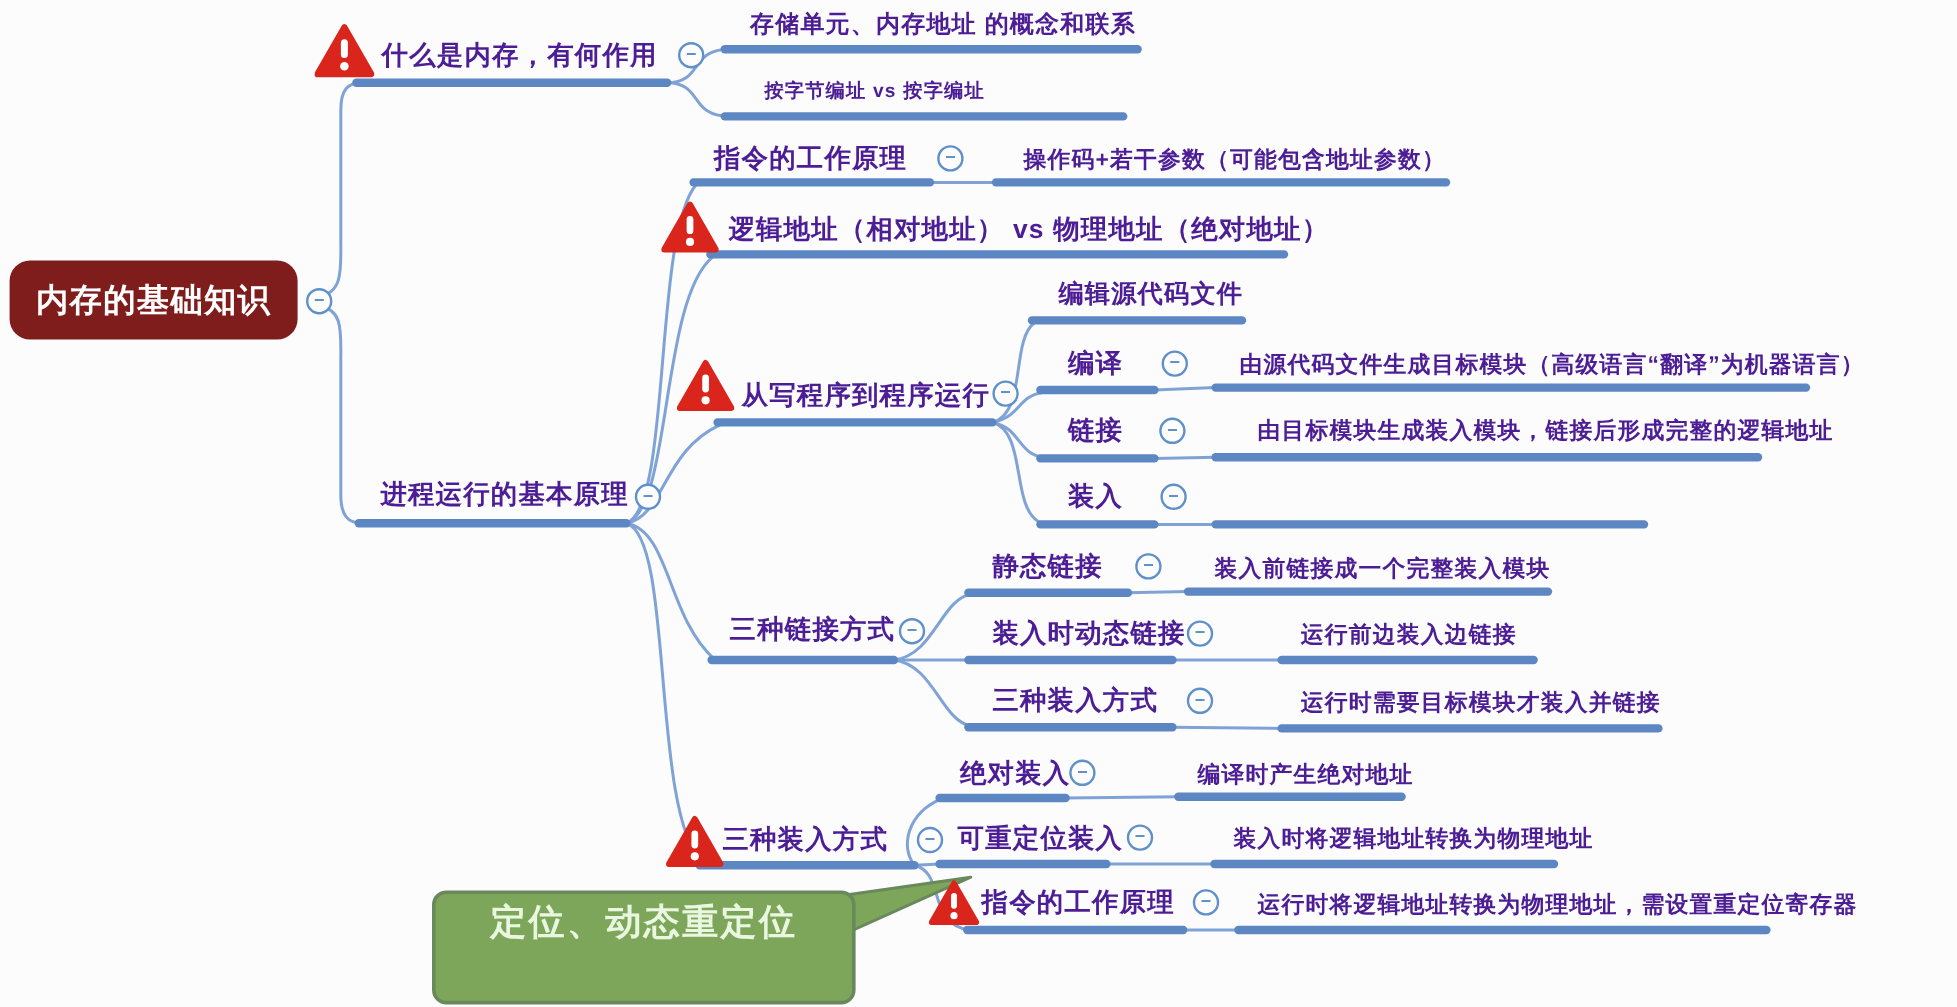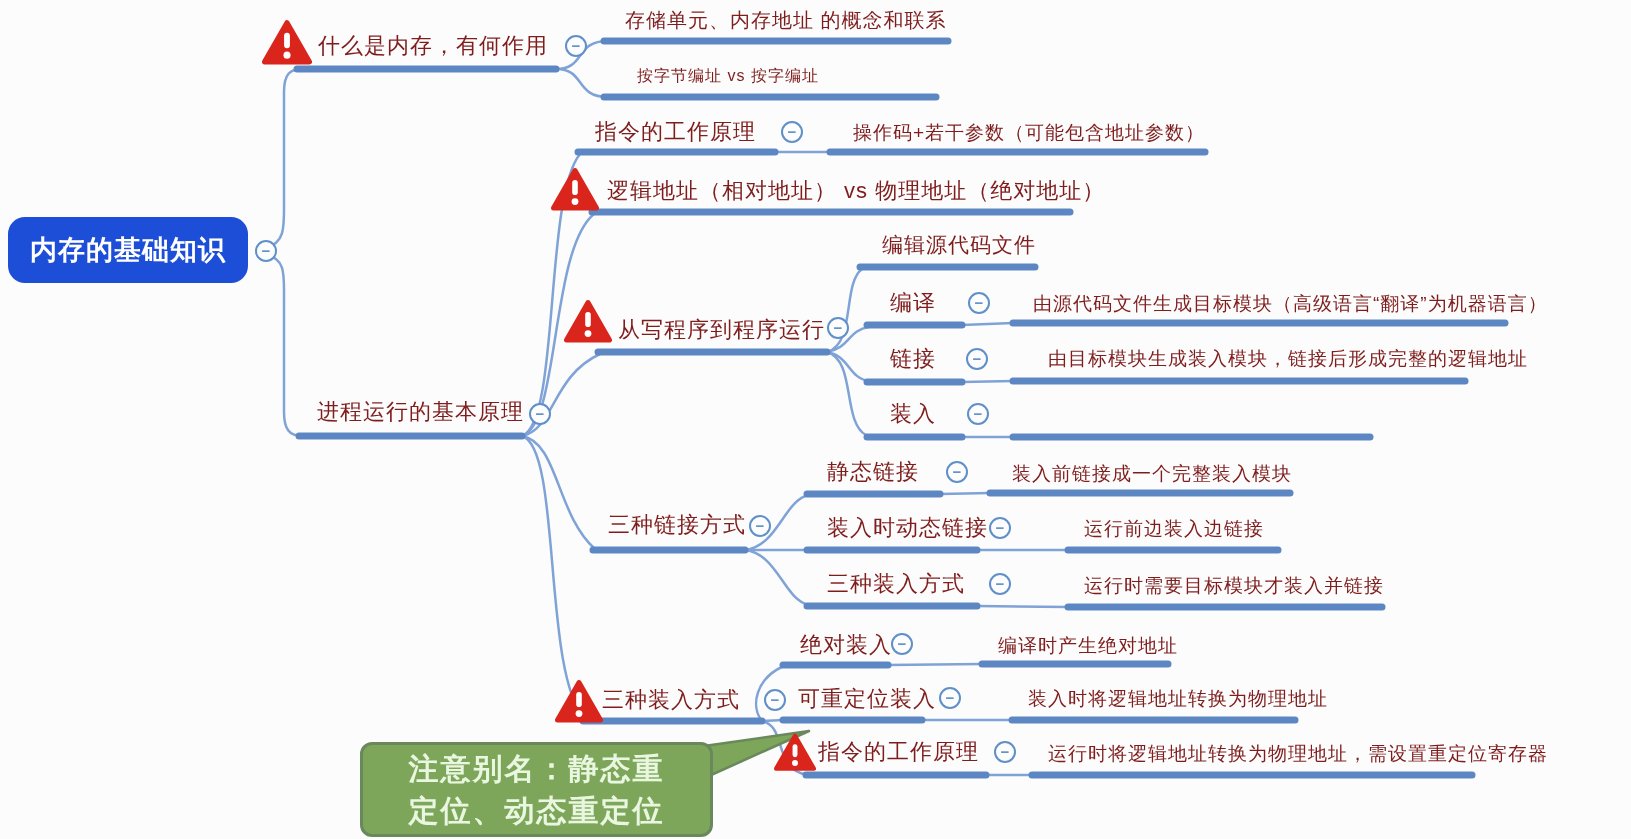--- a/index.html
+++ b/index.html
@@ -3,28 +3,28 @@
 <meta charset="utf-8">
 <style>
   html,body{margin:0;padding:0;background:#fbfbfb;}
   #canvas{position:relative;width:1631px;height:839px;background:#fcfcfc;overflow:hidden;
           font-family:"Liberation Sans","DejaVu Sans",sans-serif;}
   #lines{position:absolute;left:0;top:0;}
   .u{stroke:#5d87c3;stroke-width:7;stroke-linecap:round;}
   .t{stroke:#7fa3d6;stroke-width:2.5;stroke-linecap:round;}
   .c{stroke:#7fa3d6;stroke-width:2.5;fill:none;}
   .lb{position:absolute;transform:translateY(-50%);white-space:nowrap;
-      font-weight:400;font-size:22px;letter-spacing:1px;color:#7f1d1d;}
+      font-weight:700;font-size:22px;letter-spacing:1px;color:#4c1d95;}
   .sm{font-size:19px;}
   .cc{position:absolute;width:22px;height:22px;box-sizing:border-box;
       transform:translate(-50%,-50%);border:2.2px solid #5f90ca;border-radius:50%;
       background:#fdfdfd;color:#5f90ca;font-weight:700;font-size:15px;line-height:17px;
       text-align:center;cursor:pointer;}
   .warn{position:absolute;transform:translate(-50%,-50%);line-height:0;}
-  .root{position:absolute;left:8px;top:217px;width:240px;height:66px;background:#1d4ed8;
+  .root{position:absolute;left:8px;top:217px;width:240px;height:66px;background:#7f1d1d;
         border-radius:17px;color:#ffffff;font-weight:700;font-size:27px;letter-spacing:1px;
         display:flex;align-items:center;justify-content:center;cursor:pointer;}
   .callout{position:absolute;left:360px;top:742px;width:353px;height:95px;box-sizing:border-box;
            background:#7da65a;border:3px solid #69885c;border-radius:12px;
            color:#eaf7e0;text-align:center;cursor:pointer;
            font-family:"Liberation Serif","DejaVu Serif",serif;
            font-weight:700;font-size:30px;line-height:42px;letter-spacing:2px;padding-top:3px;}
 </style>
 </head>
 <body>
@@ -171,17 +171,16 @@
         <use href="#wt"></use>
       </svg></div>
   <div class="warn" style="left:579px;top:701px"><svg width="48" height="44" viewBox="0 0 48 44">
         <use href="#wt"></use>
       </svg></div>
   <div class="warn" style="left:795px;top:752px"><svg width="42" height="39" viewBox="0 0 48 44">
         <use href="#wt"></use>
       </svg></div>
 
   <div class="callout">
-    <div>注意别名：静态重</div>
     <div>定位、动态重定位</div>
   </div>
 
 </div>
 
 </body></html>

